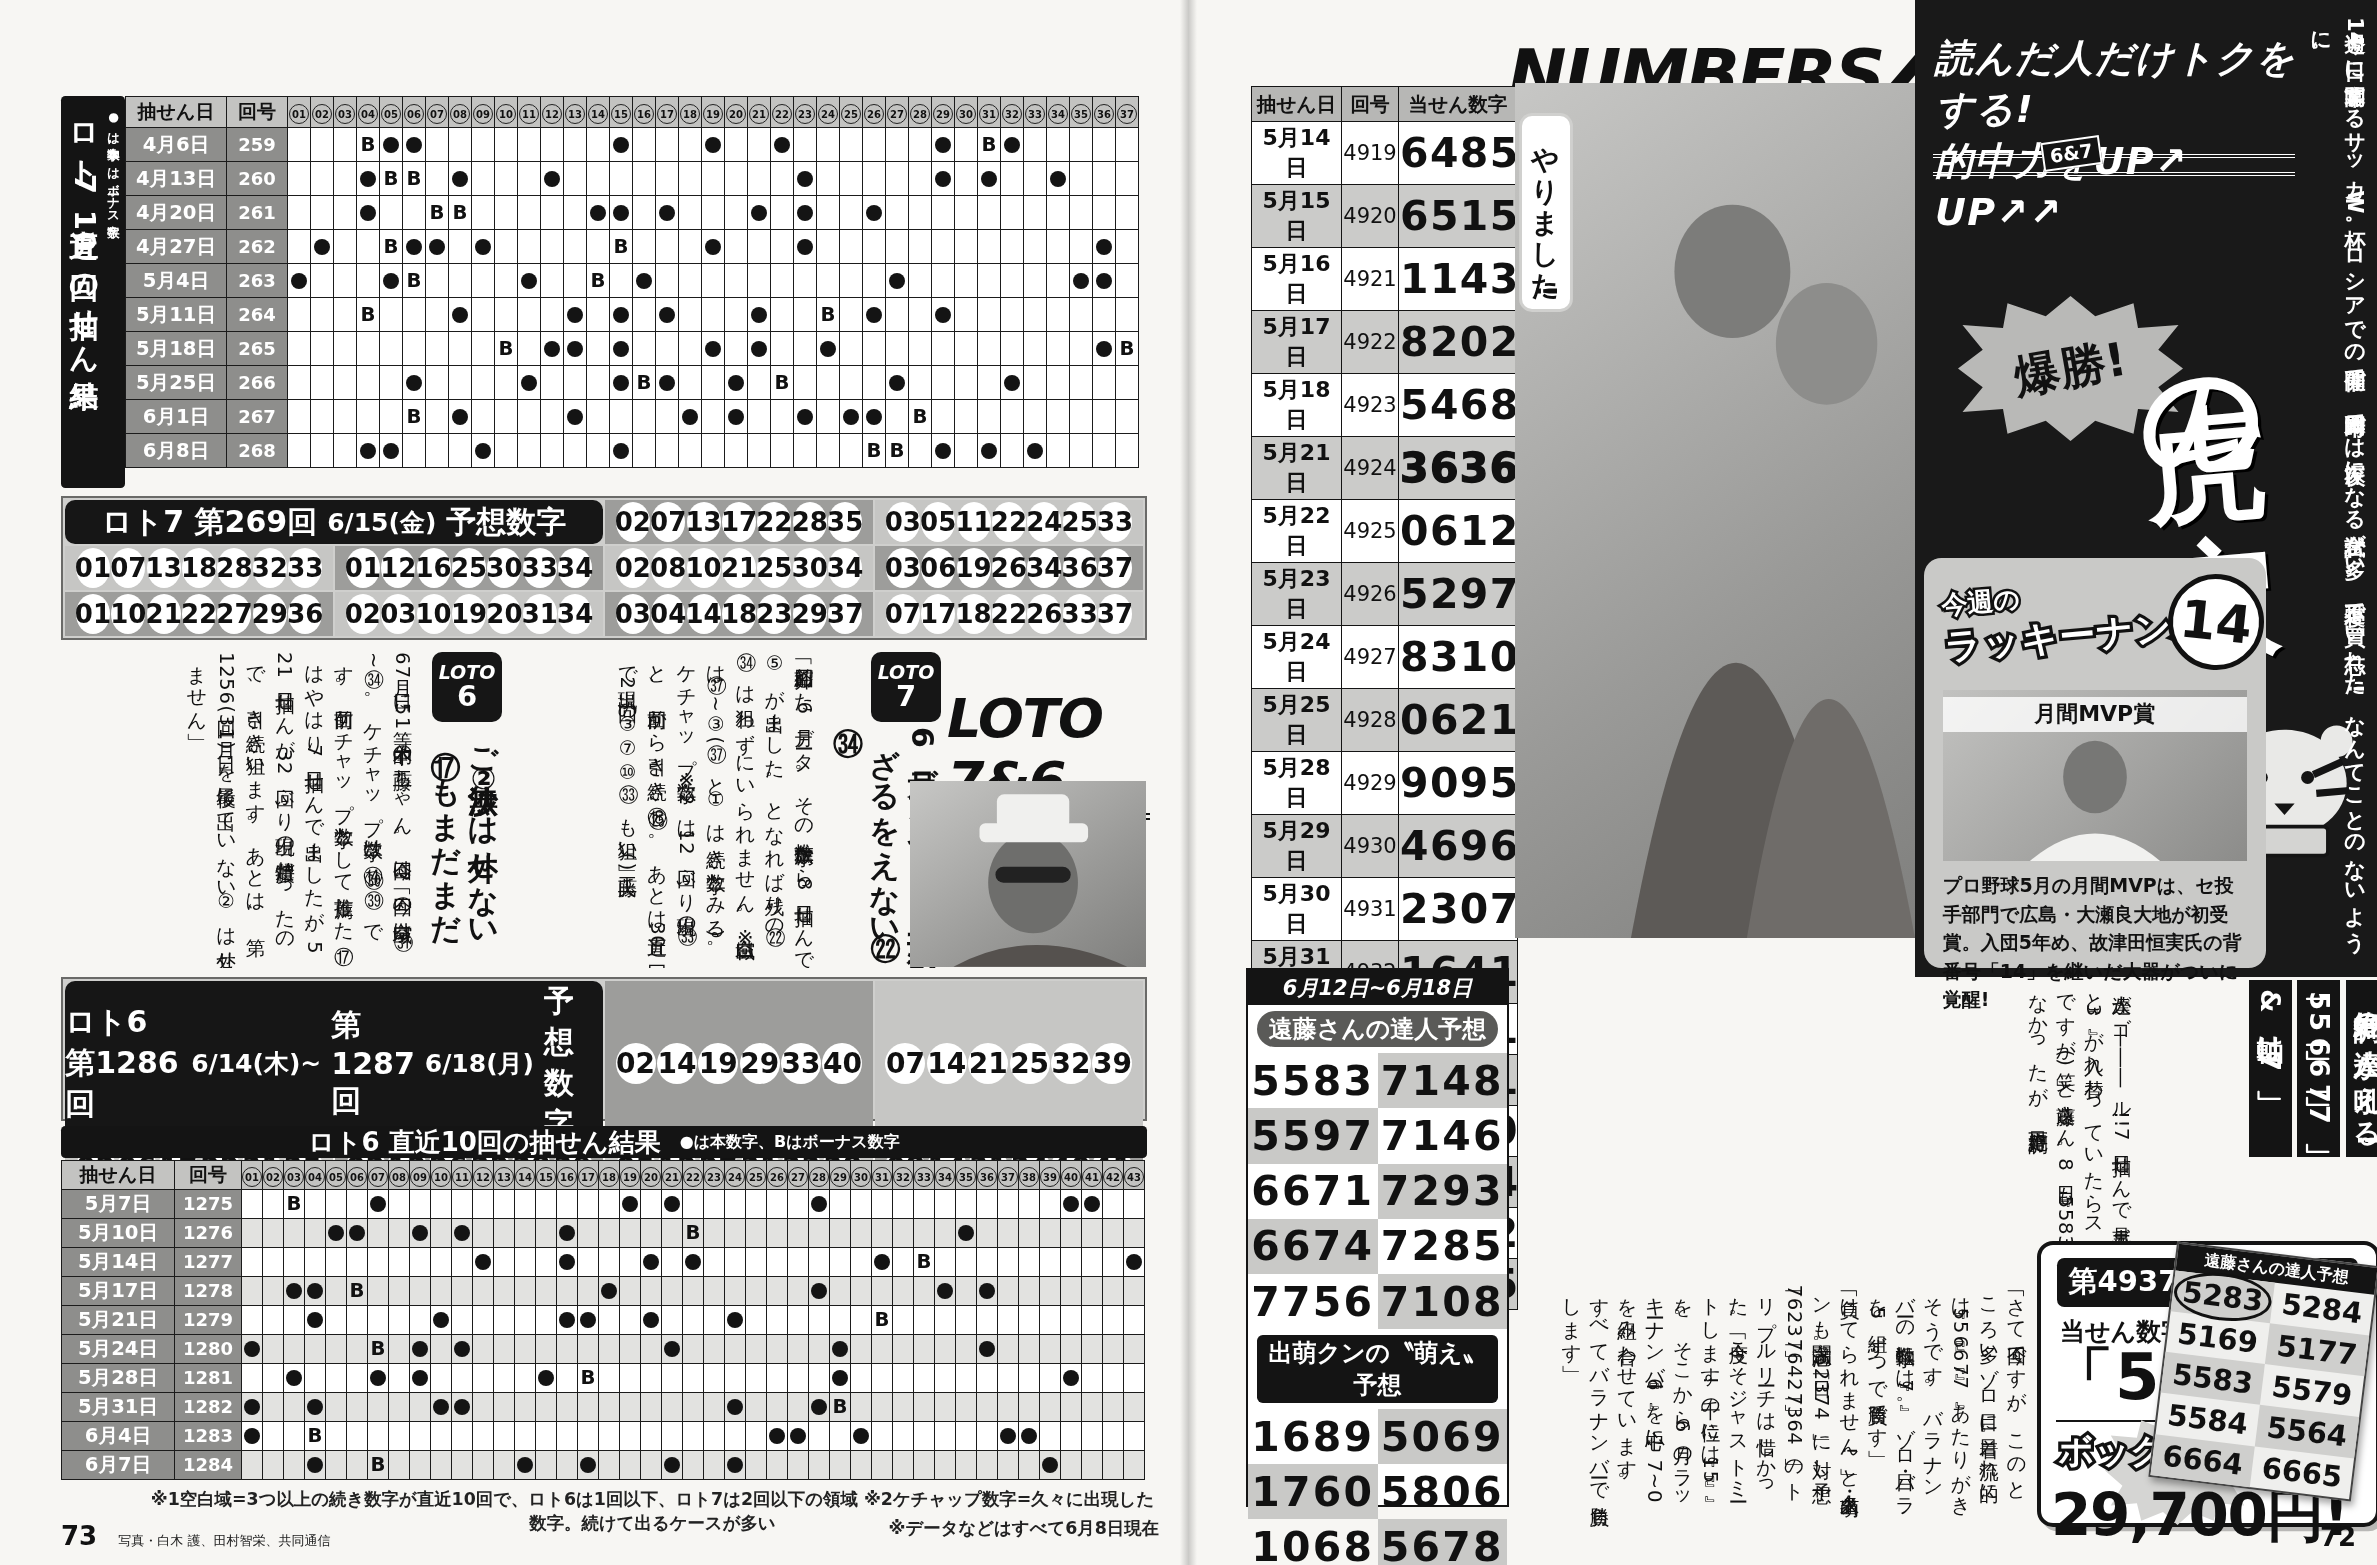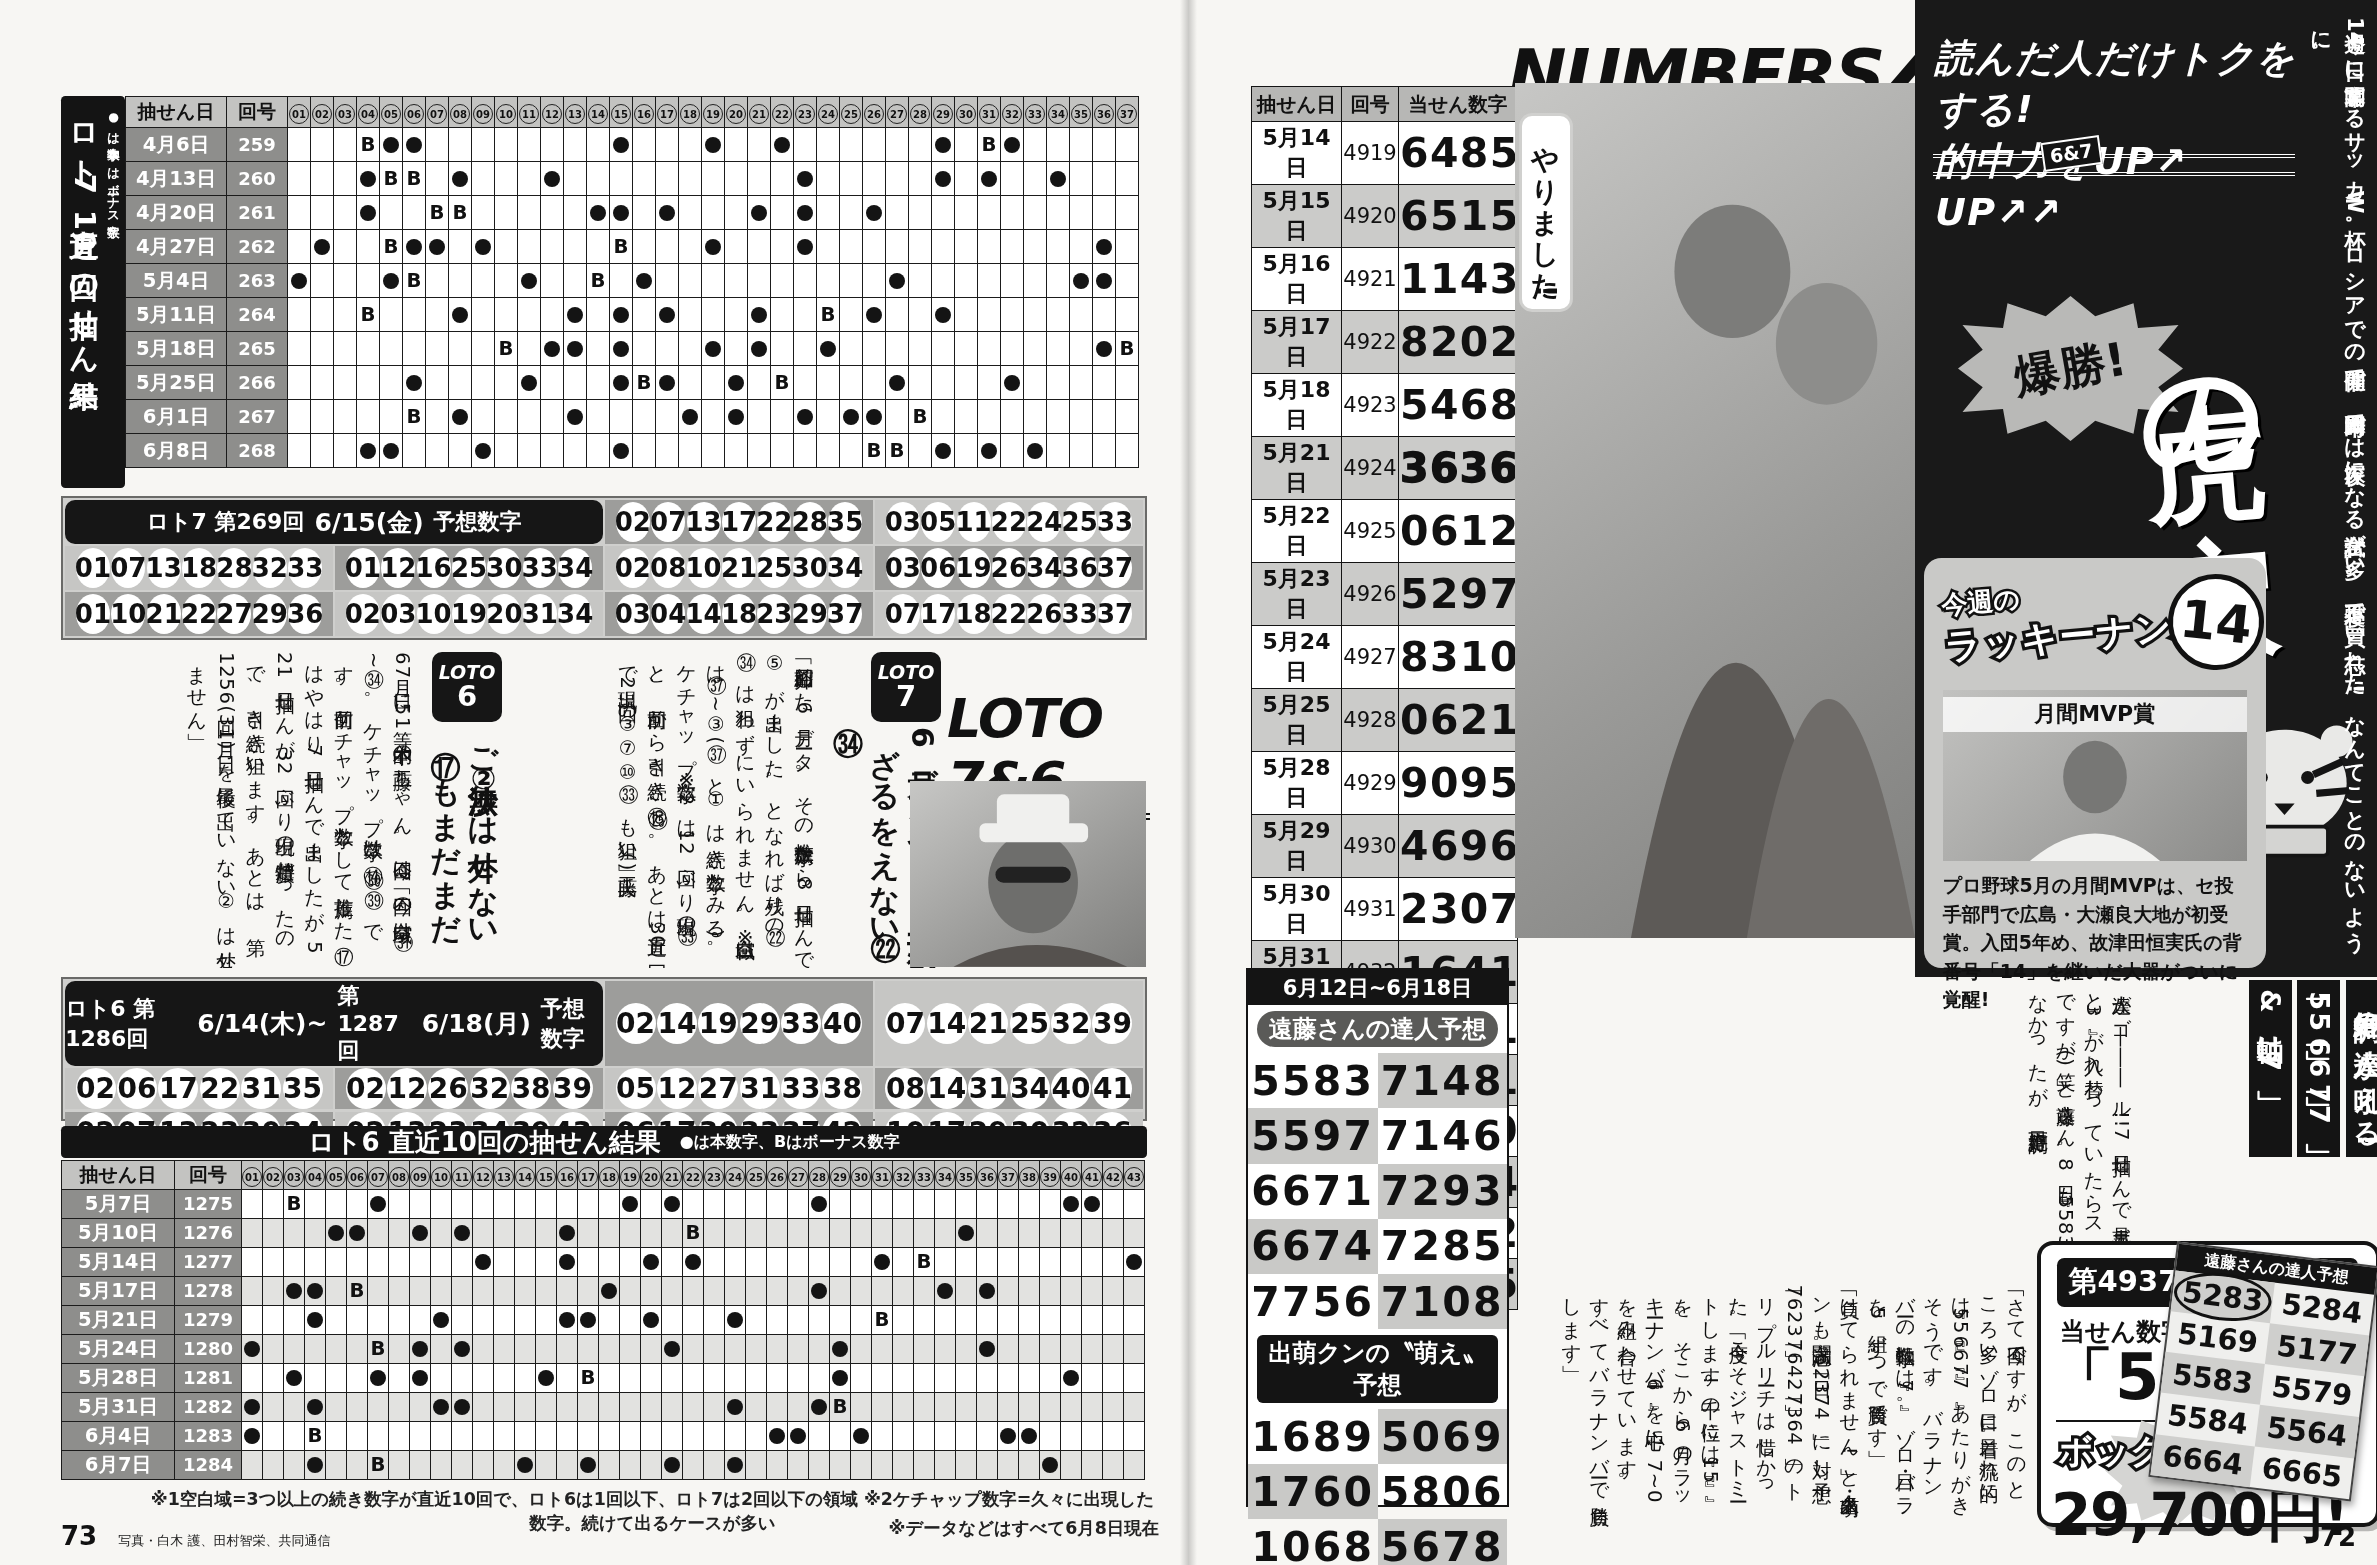--- a/index.html
+++ b/index.html
@@ -32,21 +32,21 @@
   #l7bar .t2{writing-mode:vertical-rl;font-size:12.3px;font-weight:bold;margin-top:5.8px;}
   #l6bar{background:#141414;border-radius:4.3px;color:#fff;display:flex;align-items:center;justify-content:center;gap:19px;text-align:right;}
   #l6bar .t1{font-size:26px;font-weight:900;}
   #l6bar .t2{font-size:16px;font-weight:bold;}
 
   
   .pred{border:2.2px solid #6a6a68;background:#cfcfcd;display:grid;grid-template-columns:repeat(4,1fr);
         grid-template-rows:repeat(3,1fr);box-sizing:border-box;padding:2.2px;gap:2.2px;}
   .ptitle{grid-column:1/3;grid-row:1;background:#161616;color:#fff;border-radius:10px;
           display:flex;align-items:center;justify-content:center;gap:10px;}
-  .ptitle .big{font-size:22px;font-weight:900;}
+  .ptitle .big{font-size:30px;font-weight:900;}
   .ptitle .small{font-size:25px;font-weight:bold;text-align:center;}
   .pgroup{display:flex;align-items:center;justify-content:center;gap:1.4px;}
   .pgroup.dk{background:#9d9d9b;} .pgroup.lt{background:#c6c6c4;}
   .ball{display:inline-flex;align-items:center;justify-content:center;background:#fff;border-radius:50%;
         font-weight:900;color:#111;}
   .ball7{width:34px;height:40px;font-size:26px;}
   .ball6{width:40px;height:41px;font-size:28px;}
 
   
   .artblock{position:absolute;}
@@ -74,21 +74,21 @@
   .n4 th{background:#b7b7b5;border:1.4px solid #141414;font-size:19.6px;font-weight:bold;height:32px;}
   .n4 td{border:1.4px solid #141414;text-align:center;height:35px;}
   .n4 td.d{font-size:22px;font-weight:bold;}
   .n4 td.r{font-size:21px;}
   .n4 td.n{font-size:41px;font-weight:900;letter-spacing:1.4px;}
   .n4 tr.alt td{background:#cbcbc9;}
   .n4 tr.zoro td.n{-webkit-text-stroke:1.4px #111;}
 
   
   #weekbox{border:2.9px solid #141414;background:#fff;}
-  .wkbar{background:#141414;color:#fff;text-align:center;font-size:21px;font-weight:bold;padding:3.6px 0;}
+  .wkbar{background:#141414;color:#fff;text-align:center;font-size:21px;font-weight:bold;padding:3.6px 0;font-style:italic;}
   .wktitle{background:#5a5a58;color:#fff;font-weight:900;font-size:24px;text-align:center;
            border-radius:19px;margin:5.8px 8.7px;padding:2.2px 0;}
   .wktitle.moe{background:#141414;border-radius:5.8px;}
   .wkgrid{display:grid;grid-template-columns:1fr 1fr;}
   .wkcell{font-size:41px;font-weight:900;text-align:center;letter-spacing:2.2px;padding:3.6px 0;}
   .wkcell.g{background:#c9c9c7;}
 
   
   #blackpanel{background:#191919;color:#fff;}
   #catch{font-weight:900;font-size:38px;line-height:1.35;letter-spacing:1.4px;}

